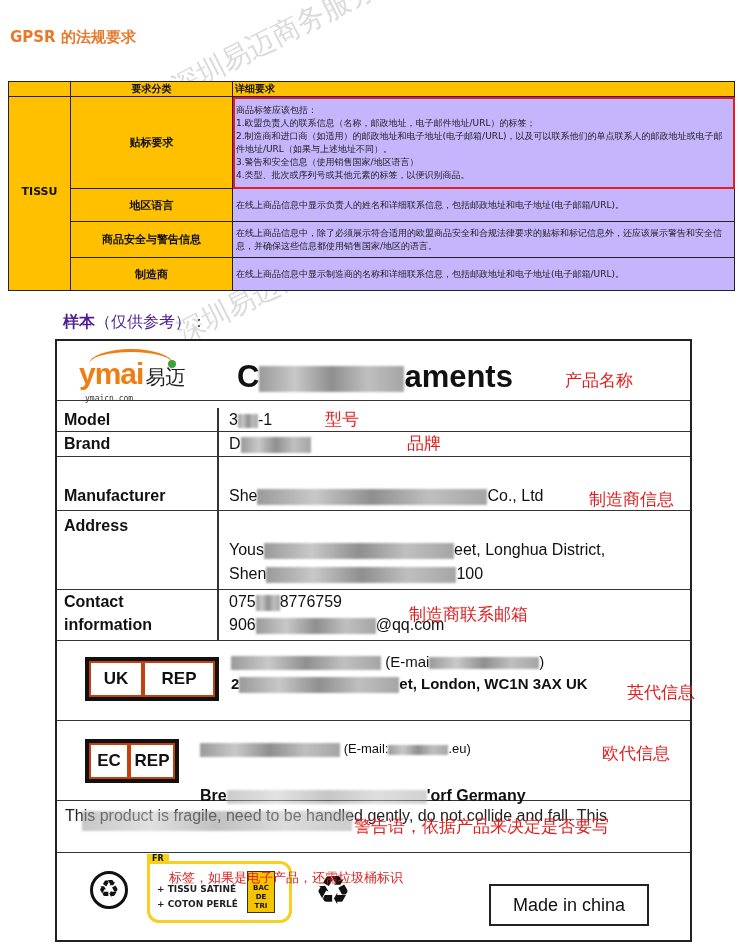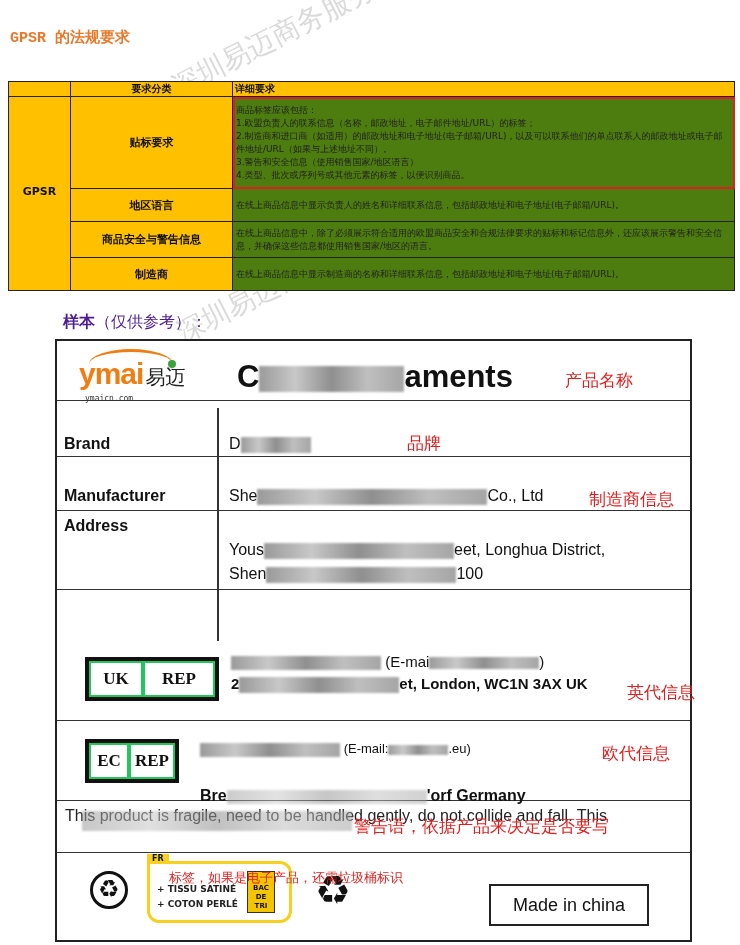--- a/index.html
+++ b/index.html
@@ -1,28 +1,28 @@
 <!DOCTYPE html>
 <html><head>
 <meta charset="utf-8">
 <style>
   * { box-sizing: border-box; margin: 0; padding: 0; }
   html, body { width: 740px; height: 945px; background: #ffffff; overflow: hidden; }
   body { position: relative; font-family: "DejaVu Sans", "Liberation Sans", sans-serif; color: #111; }
 
-  .page-title { position: absolute; left: 10px; top: 28px; font-size: 15px; font-weight: bold; color: #e8782a; font-family: Liberation Mono, monospace; }
+  .page-title { position: absolute; left: 10px; top: 28px; font-size: 15px; font-weight: bold; color: #e8782a; }
 
   
   .gpsr-table { position: absolute; left: 8px; top: 81px; width: 727px; border-collapse: collapse; table-layout: fixed; font-size: 9px; }
   .gpsr-table td, .gpsr-table th { border: 1px solid #222; }
   .gpsr-table th { background: #ffc000; height: 15px; font-weight: bold; font-size: 10px; }
   .gpsr-table th.left { text-align: left; padding-left: 2px; }
   .gpsr-table .cat { background: #ffc000; font-weight: bold; font-size: 11px; text-align: center; }
   .gpsr-table .group { background: #ffc000; font-weight: bold; font-size: 11px; text-align: center; vertical-align: top; padding-top: 88px; }
-  .gpsr-table .detail { padding: 2px 3px; line-height: 13px; color: #222; vertical-align: middle; background: #4d7c0f; }
+  .gpsr-table .detail { padding: 2px 3px; line-height: 13px; color: #222; vertical-align: middle; background: #c4b5fd; }
   .gpsr-table .detail.highlight { outline: 2px solid #e02020; outline-offset: -2px; }
 
   .sample-title { position: absolute; left: 63px; top: 312px; font-size: 16px; font-weight: bold; color: #4c1d95; }
   .sample-title span { font-weight: normal; }
 
   
   .label { position: absolute; left: 55px; top: 339px; width: 637px; height: 603px; border: 2px solid #222; background: #fff; }
   .label-row { position: absolute; left: 0; width: 100%; border-bottom: 1.5px solid #333; }
 
   .logo { position: absolute; left: 22px; top: 16px; }
@@ -34,21 +34,21 @@
 
   .product-name { position: absolute; left: 180px; top: 18px; font-size: 31px; font-weight: bold; color: #111; font-family: "Liberation Sans", sans-serif; }
   .blur { display: inline-block; background: linear-gradient(90deg,#9a9a9a,#c8c8c8,#8f8f8f,#bfbfbf,#a5a5a5); filter: blur(1px); vertical-align: middle; }
   .annot { position: absolute; color: #e02020; font-size: 17px; white-space: nowrap; }
 
   .field-key { position: absolute; left: 7px; font-size: 16px; font-weight: bold; color: #111; font-family: "Liberation Sans", sans-serif; }
   .field-val { position: absolute; left: 172px; font-size: 16px; color: #111; font-family: "Liberation Sans", sans-serif; white-space: nowrap; }
   .vdiv { position: absolute; left: 160px; width: 1.5px; background: #333; }
 
   .rep-box { position: absolute; display: flex; border: 4px solid #111; }
-  .rep-box div { border: 2px solid #22c55e; font-weight: bold; font-size: 17px; font-family: Liberation Serif, serif; display: flex; align-items: center; justify-content: center; height: 36px; }
+  .rep-box div { border: 2px solid #c2410c; font-weight: bold; font-size: 17px; font-family: Liberation Sans, sans-serif; display: flex; align-items: center; justify-content: center; height: 36px; }
   .rep-text { position: absolute; font-size: 15px; font-family: "Liberation Sans", sans-serif; color: #111; white-space: nowrap; }
 
   .warn-text { position: absolute; left: 8px; font-size: 16px; color: #222; font-family: "Liberation Sans", sans-serif; white-space: nowrap; }
 
   .triman { position: absolute; left: 33px; top: 530px; width: 38px; height: 38px; border: 3px solid #111; border-radius: 50%; }
   .triman::after { content: "♻"; position: absolute; left: 5px; top: 1px; font-size: 24px; }
   .fr-badge { position: absolute; left: 90px; top: 520px; width: 145px; height: 62px; border: 3px solid #f5d020; border-radius: 0 12px 12px 12px; background: #fff; }
   .fr-tab { position: absolute; left: 90px; top: 513px; background: #f5d020; font-size: 8px; font-weight: bold; padding: 0 5px; }
   .fr-line { position: absolute; left: 100px; font-size: 9px; font-weight: bold; color: #222; }
   .bin { position: absolute; left: 190px; top: 530px; width: 28px; height: 42px; background: #f5c400; border: 1px solid #333; font-size: 7px; font-weight: bold; text-align: center; padding-top: 12px; line-height: 9px; }
@@ -73,21 +73,21 @@
       <col style="width:162px">
       <col>
     </colgroup>
   <tbody>
       <tr>
     <th></th>
     <th>要求分类</th>
     <th class="left">详细要求</th>
   </tr>
   <tr style="height:92px;">
-    <td class="group" rowspan="4">GPSR</td>
+    <td class="group" rowspan="4">TISSU</td>
     <td class="cat">贴标要求</td>
     <td class="detail highlight">
       <div>商品标签应该包括：</div>
       <div>1.欧盟负责人的联系信息（名称，邮政地址，电子邮件地址/URL）的标签；</div>
       <div>2.制造商和进口商（如适用）的邮政地址和电子地址(电子邮箱/URL)，以及可以联系他们的单点联系人的邮政地址或电子邮件地址/URL（如果与上述地址不同）。</div>
       <div>3.警告和安全信息（使用销售国家/地区语言）</div>
       <div>4.类型、批次或序列号或其他元素的标签，以便识别商品。</div>
     </td>
   </tr>
   <tr style="height:33px;">
@@ -119,34 +119,46 @@
       <div class="logo-url">ymaicn.com</div>
     </div>
     <div class="product-name">
       <span>C</span><span class="blur" style="width:145px;height:26px;"></span><span>aments</span>
     </div>
     <div class="annot" style="left:508px;top:28px;">产品名称</div>
   </div>
 
   <div class="vdiv" style="top:67px;height:233px;"></div>
 
+  <div class="label-row" style="top:67px;height:24px;">
+    <div class="field-key" style="top:3px;">Model</div>
+    <div class="field-val" style="top:3px;"><span>3</span><span class="blur" style="width:20px;height:14px;"></span><span>-1</span></div>
+    <div class="annot" style="left:268px;top:0;">型号</div>
+  </div>
   <div class="label-row" style="top:91px;height:25px;">
     <div class="field-key" style="top:3px;">Brand</div>
     <div class="field-val" style="top:3px;"><span>D</span><span class="blur" style="width:70px;height:16px;"></span></div>
     <div class="annot" style="left:350px;top:0;">品牌</div>
   </div>
   <div class="label-row" style="top:141px;height:29px;">
     <div class="field-key" style="top:5px;">Manufacturer</div>
     <div class="field-val" style="top:5px;"><span>She</span><span class="blur" style="width:230px;height:16px;"></span><span>Co., Ltd</span></div>
     <div class="annot" style="left:532px;top:6px;">制造商信息</div>
   </div>
   <div class="label-row" style="top:170px;height:79px;">
     <div class="field-key" style="top:6px;">Address</div>
     <div class="field-val" style="top:30px;"><span>Yous</span><span class="blur" style="width:190px;height:16px;"></span><span>eet, Longhua  District,</span></div>
     <div class="field-val" style="top:54px;"><span>Shen</span><span class="blur" style="width:190px;height:16px;"></span><span>100</span></div>
+  </div>
+  <div class="label-row" style="top:249px;height:51px;">
+    <div class="field-key" style="top:3px;">Contact</div>
+    <div class="field-key" style="top:26px;">information</div>
+    <div class="field-val" style="top:3px;"><span>075</span><span class="blur" style="width:24px;height:16px;"></span><span>8776759</span></div>
+    <div class="field-val" style="top:26px;"><span>906</span><span class="blur" style="width:120px;height:16px;"></span><span>@qq.com</span></div>
+    <div class="annot" style="left:352px;top:13px;">制造商联系邮箱</div>
   </div>
 
   <div class="label-row" style="top:300px;height:80px;">
     <div class="rep-box" style="left:28px;top:16px;">
       <div style="width:54px;">UK</div>
       <div style="width:72px;">REP</div>
     </div>
     <div class="rep-text" style="left:174px;top:12px;"><span class="blur" style="width:150px;height:14px;"></span> <span>(E-mai</span><span class="blur" style="width:110px;height:12px;"></span><span>)</span></div>
     <div class="rep-text" style="left:174px;top:34px;font-weight:bold;"><span>2</span><span class="blur" style="width:160px;height:16px;"></span><span>et, London, WC1N 3AX UK</span></div>
     <div class="annot" style="left:552px;top:40px;margin-left:18px;">英代信息</div>

